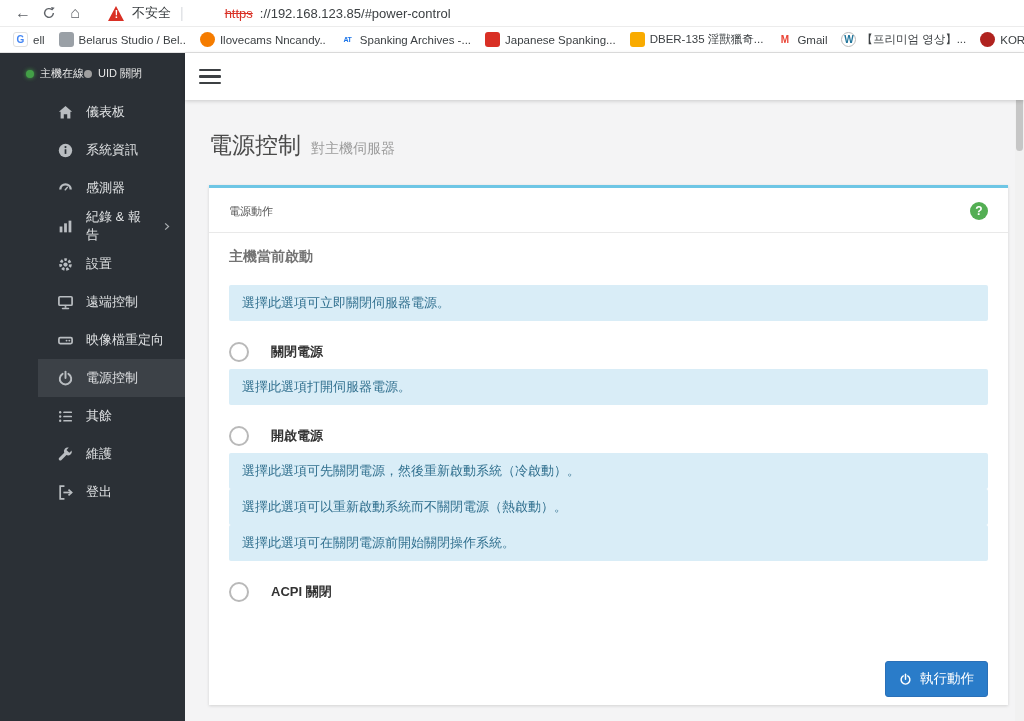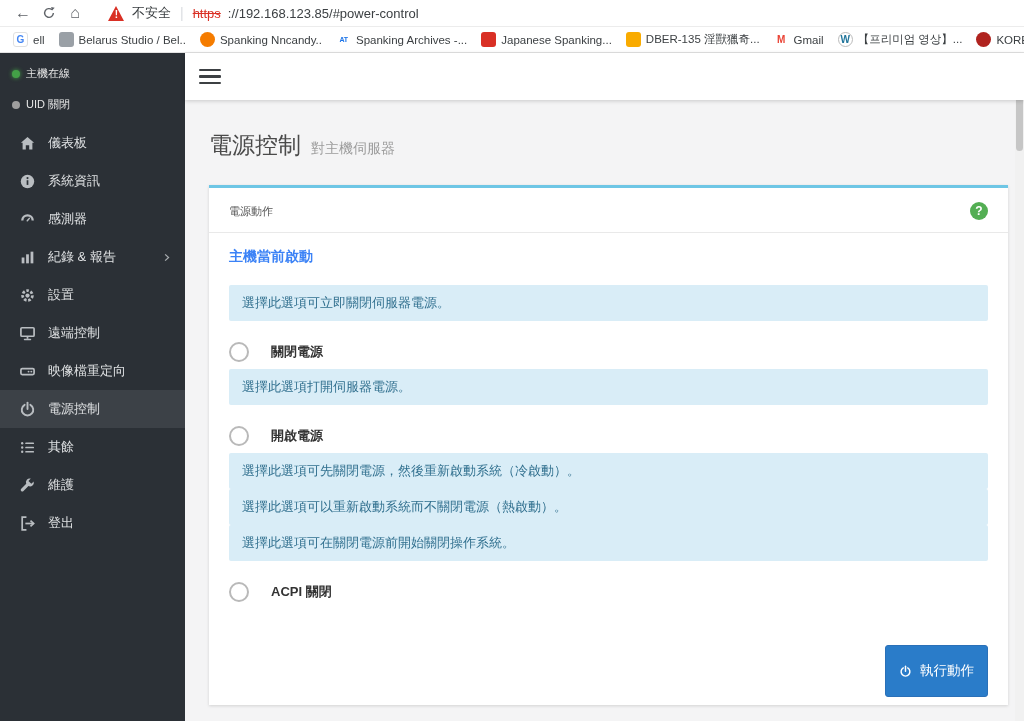--- a/index.html
+++ b/index.html
@@ -14,43 +14,43 @@
   .navic.svgic { display:flex; justify-content:center; }
   .navic.svgic svg { width:14px; height:14px; }
   .addr { display:flex; align-items:center; gap:7px; margin-left:20px; font-size:13px; color:#3c4043; }
   .warn { position:relative; width:17px; height:15px; display:inline-block; }
   .warn i { position:absolute; left:0; top:0; width:0; height:0;
     border-left:8.5px solid transparent; border-right:8.5px solid transparent;
     border-bottom:15px solid var(--warning-red,#d93025); }
   .warn b { position:absolute; left:0; top:4px; width:17px; text-align:center;
     color:#fff; font-size:10px; line-height:10px; }
   .addr .sep { color:#dadce0; font-size:14px; margin:0 2px; }
-  .addr .scheme { color:var(--warning-red,#d93025); text-decoration:line-through; }
+  .addr .scheme { color:var(--warning-red,#d93025); text-decoration:line-through;margin-left:32px; }
 
   .bookmarks { height:26px; background:#fff; display:flex; align-items:center;
     padding:0 6px; border-bottom:1px solid #e3e3e3; overflow:hidden; }
   .bm { display:flex; align-items:center; gap:5px; padding:2px 7px; font-size:11.5px;
     color:#3c4043; white-space:nowrap; cursor:pointer; }
   .fav { width:15px; height:15px; border-radius:3px; display:flex; align-items:center;
     justify-content:center; font-size:10px; font-weight:bold; flex-shrink:0; }
   .fav.round { border-radius:50%; }
   .fav.small { font-size:7px; letter-spacing:-0.5px; }
 
   
   .app { display:flex; height:668px; }
 
   .sidebar { width:185px; flex-shrink:0; background:#2b3036; color:#dfe1e3; }
   .brand { height:47px; line-height:47px; padding-left:25px; font-size:18px;
     font-weight:bold; color:#ffffff; background:#24282c; }
-  .status { display:flex; gap:16px; padding:13px 0 12px 12px; font-size:11px; color:#e8e8e8;flex-direction:column; }
+  .status { display:flex; gap:0; padding:13px 0 12px 26px; font-size:11px; color:#e8e8e8; }
   .stat { display:flex; align-items:center; gap:6px; cursor:pointer; }
   .dot { width:8px; height:8px; border-radius:50%; background:#9e9e9e; }
   .dot.online { background:var(--online-green,#43a047); box-shadow:0 0 4px var(--online-green,#43a047); }
   .sb-item { height:38px; display:flex; align-items:center; gap:12px; padding-left:19px;
-    font-size:13px; color:#dfe1e3; cursor:pointer; }
+    font-size:13px; color:#dfe1e3; cursor:pointer;margin-left:38px; }
   .sb-item.active { background:#3c4147; }
   .sb-item .ic { width:17px; height:17px; color:#b9bdc1; flex-shrink:0; }
   .sb-item .ic svg { width:17px; height:17px; display:block; }
   .sb-item .chev { margin-left:auto; margin-right:13px; width:11px; height:11px; color:#a9adb1; }
   .sb-item .chev svg { width:11px; height:11px; display:block; }
 
   .main { flex:1; display:flex; flex-direction:column; background:#f4f4f5; }
   .mheader { height:47px; background:#fff; box-shadow:0 1px 4px rgba(0,0,0,.18);
     display:flex; align-items:center; padding-left:14px; position:relative; z-index:2; }
   .hamburger { width:22px; cursor:pointer; }
@@ -61,34 +61,34 @@
   .t1 { font-size:23px; color:#4a4a4a; font-weight:400; }
   .t2 { font-size:14px; color:#9b9b9b; margin-left:10px; }
 
   .card { background:#fff; border-top:3px solid var(--card-top-border,#6ec6e5);
     box-shadow:0 1px 3px rgba(0,0,0,.14); padding:14px 20px 20px; height:520px; position:relative; }
   .chead { display:flex; justify-content:space-between; align-items:center; }
   .ctitle { font-size:11px; color:#555; }
   .help { width:18px; height:18px; border-radius:50%; background:var(--help-green,#53ae53);
     color:#fff; font-size:12px; font-weight:bold; text-align:center; line-height:18px; cursor:pointer; }
   .cdivider { border-bottom:1px solid #e9e9e9; margin:12px -20px 0; }
-  .curstate { color:#3b82f6; font-size:14px; font-weight:600; margin:15px 0 19px; }
+  .curstate { color:#737373; font-size:14px; font-weight:600; margin:15px 0 19px; }
 
   .info-bar { background:var(--info-bg,#d9edf7); color:var(--info-text,#31708f);
     font-size:13px; padding:9px 13px; border-radius:2px; }
   .radio-row { display:flex; align-items:center; gap:22px; margin:21px 0 7px; cursor:pointer; }
   .radio { width:20px; height:20px; border-radius:50%; border:2px solid #b9b9b9;
     background:#fff; flex-shrink:0; display:flex; align-items:center; justify-content:center; }
   .radio.checked { border:none; background:var(--accent,#2a7cc9); }
   .radio svg { width:12px; height:12px; display:block; }
   .rlabel { font-size:13px; color:#333; font-weight:600; }
 
   .actions { position:absolute; right:20px; bottom:8px; }
   .exec { background:var(--accent,#2a7cc9); border:1px solid #2a70b8; color:#fff;
-    font-size:13.5px; padding:16px 13px; border-radius:3px; display:inline-flex;
+    font-size:13.5px; padding:8px 13px; border-radius:3px; display:inline-flex;
     align-items:center; gap:8px; cursor:pointer; font-family:inherit; }
   .exec .svgic svg { width:13px; height:13px; }
 
   .vscroll { position:fixed; right:0; top:53px; bottom:0; width:9px; background:#f1f1f1; }
   .vscroll .thumb { position:absolute; top:3px; left:1px; width:7px; height:95px;
     background:#c6c6c6; border-radius:4px; }
 </style>
 </head>
 <body>
 
@@ -117,21 +117,21 @@
       <div class="bm">
         <span class="fav" style="background: rgb(255, 255, 255); color: rgb(66, 133, 244); border: 1px solid rgb(224, 224, 224);">G</span>
         <span>ell</span>
       </div>
       <div class="bm">
         <span class="fav" style="background: rgb(154, 160, 166);"></span>
         <span>Belarus Studio / Bel..</span>
       </div>
       <div class="bm">
         <span class="fav round" style="background: rgb(245, 124, 0);"></span>
-        <span>Spanking Nncandy..</span>
+        <span>Ilovecams Nncandy..</span>
       </div>
       <div class="bm">
         <span class="fav small" style="background: rgb(255, 255, 255); color: rgb(26, 115, 232);">AT</span>
         <span>Spanking Archives -...</span>
       </div>
       <div class="bm">
         <span class="fav" style="background: rgb(217, 48, 37);"></span>
         <span>Japanese Spanking...</span>
       </div>
       <div class="bm">

